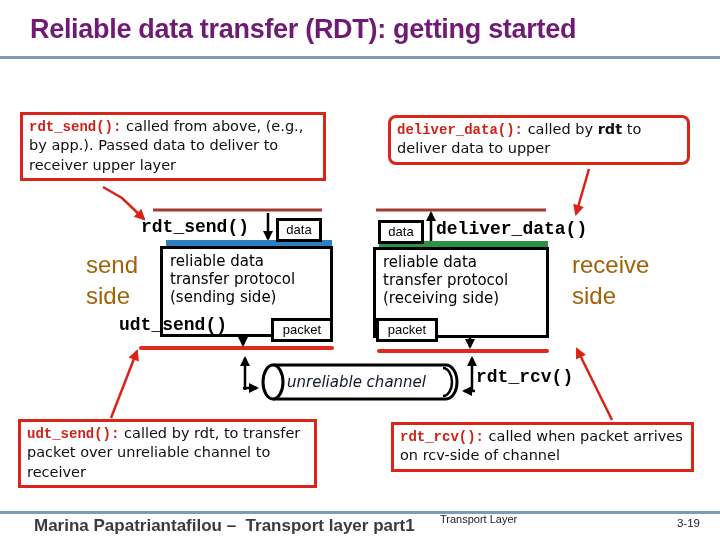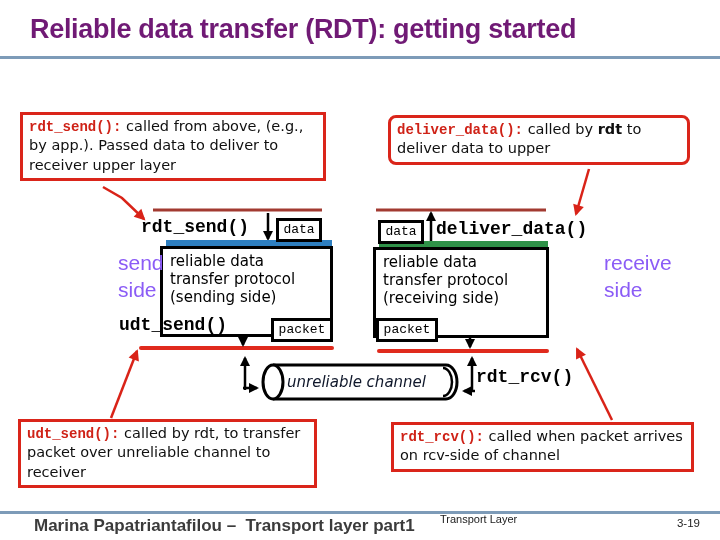--- a/index.html
+++ b/index.html
@@ -25,37 +25,37 @@
   .bold{font-weight:bold;}
 
   
   .mono{font-family:"Liberation Mono","DejaVu Sans Mono",monospace;font-weight:bold;color:#000;
         font-size:18px;z-index:3;white-space:nowrap;}
   #lbl-rdt-send{left:141px;top:217px;}
   #lbl-deliver-data{left:436px;top:219px;}
   #lbl-udt-send{left:119px;top:315px;}
   #lbl-rdt-rcv{left:476px;top:321px;margin-top:46px;}
 
-  .tag{border:3px solid #000;background:#fff;font-family:Liberation Mono, monospace;font-size:13px;
+  .tag{border:3px solid #000;background:#fff;font-family:Liberation Sans, sans-serif;font-size:13px;
        color:#000;text-align:center;z-index:3;line-height:1.35;}
   #tag-data-send{left:276px;top:218px;width:40px;}
   #tag-data-recv{left:378px;top:220px;width:40px;}
   #tag-packet-send{left:271px;top:318px;width:56px;}
   #tag-packet-recv{left:376px;top:318px;width:56px;}
 
   .proto-shadow{z-index:2;}
   #proto-send-shadow{left:166px;top:240px;width:166px;height:69px;background:#2e7fc0;}
   #proto-recv-shadow{left:379px;top:241px;width:169px;height:69px;background:#2f9148;}
   .proto{border:3px solid #000;background:#fff;font-family:"DejaVu Sans",sans-serif;font-size:15px;
          color:#000;line-height:1.2;padding:3px 0 16px 7px;z-index:3;}
   #proto-send{left:160px;top:246px;width:160px;height:66px;}
   #proto-recv{left:373px;top:247px;width:163px;height:66px;}
   .proto span{display:block;}
 
-  .side{color:#8b5cf6;font-size:21px;line-height:1.3;z-index:3;margin-left:32px;}
+  .side{color:#a16207;font-size:24px;line-height:1.3;z-index:3;}
   #side-send{left:86px;top:249px;width:64px;}
   #side-recv{left:572px;top:249px;width:86px;}
 
   #lbl-channel{left:287px;top:373px;font-family:"DejaVu Sans",sans-serif;font-size:15px;color:#0f172a;z-index:3;white-space:nowrap;font-style:italic;}
 
   
   #footer-left{left:34px;top:516px;font-size:17px;font-weight:bold;color:#3b3b3b;white-space:pre;z-index:3;}
   #footer-center{left:440px;top:513px;font-size:11px;color:#222;z-index:3;}
   #footer-right{right:20px;top:517px;font-size:11.5px;color:#222;z-index:3;}
 

